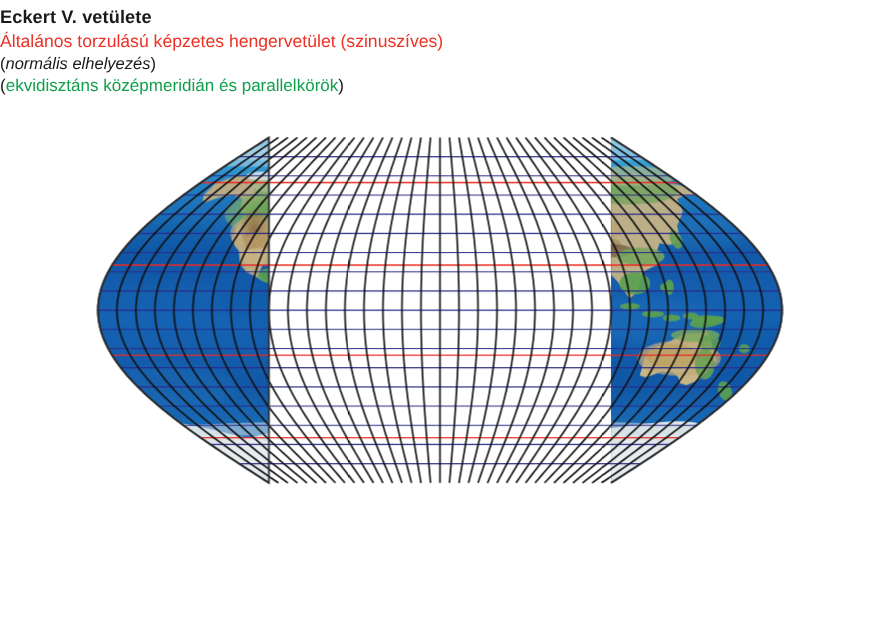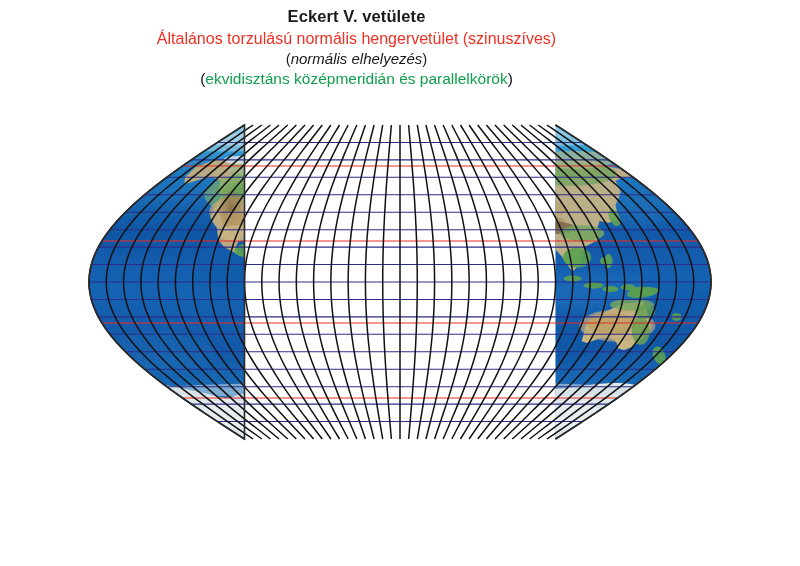--- a/index.html
+++ b/index.html
@@ -2,21 +2,21 @@
 <html><head>
 <meta charset="utf-8">
 <style>
   html,body{margin:0;padding:0;}
   body{
     width:800px;height:566px;background:#ffffff;
     font-family:"Liberation Sans", sans-serif;
     overflow:hidden;position:relative;
   }
   #titleblock{
-    position:absolute;left:0;top:6px;width:713px;text-align:center;
+    position:absolute;left:0;top:6px;width:713px;text-align:left;
     line-height:1.32;
   }
   .t-line{display:block;white-space:nowrap;}
   #title-main{font-size:16.5px;font-weight:bold;color:#1a1a1a;letter-spacing:.1px;}
   #title-sub1{font-size:16px;color:#ee3124;}
   #title-sub2{font-size:15.5px;color:#111111;}
   #title-sub2 .grn{color:#10a04d;}
   #title-sub3{font-size:15px;color:#1a1a1a;}
   #title-sub3 .ital{font-style:italic;}
 
@@ -27,21 +27,21 @@
   .seaGridPar{stroke:#2c2c8a;stroke-width:1.05;fill:none;}
   .seaGridMer{stroke:#111111;stroke-width:1.5;fill:none;}
   .specialPar{stroke:#ee2a22;stroke-width:1.2;fill:none;}
   .mapOutline{stroke:#2b2b2b;stroke-width:1.6;fill:none;}
 </style>
 </head>
 <body>
 
 <div id="titleblock">
   <span class="t-line" id="title-main">Eckert V. vetülete</span>
-  <span class="t-line" id="title-sub1">Általános torzulású normális hengervetület (szinuszíves)</span>
+  <span class="t-line" id="title-sub1">Általános torzulású képzetes hengervetület (szinuszíves)</span>
   <span class="t-line" id="title-sub3"><span>(</span><span class="ital">normális elhelyezés</span><span>)</span></span>
   <span class="t-line" id="title-sub2"><span>(</span><span class="grn">ekvidisztáns középmeridián és parallelkörök</span><span>)</span></span>
 </div>
 
 <div id="mapwrap">
   <svg id="mapsvg" viewBox="0 0 640 330">
     <defs>
       <clipPath id="mapclip">
           <path id="clipPath1" d="M475.50 7.00 L479.57 9.62 L483.64 12.23 L487.70 14.85 L491.75 17.47 L495.80 20.08 L499.83 22.70 L503.84 25.32 L507.83 27.93 L511.80 30.55 L515.75 33.17 L519.66 35.78 L523.55 38.40 L527.41 41.02 L531.23 43.63 L535.01 46.25 L538.75 48.87 L542.44 51.48 L546.10 54.10 L549.70 56.72 L553.25 59.33 L556.75 61.95 L560.19 64.57 L563.58 67.18 L566.90 69.80 L570.16 72.42 L573.36 75.03 L576.49 77.65 L579.55 80.27 L582.54 82.88 L585.46 85.50 L588.30 88.12 L591.06 90.73 L593.74 93.35 L596.35 95.97 L598.87 98.58 L601.30 101.20 L603.65 103.82 L605.91 106.43 L608.09 109.05 L610.17 111.67 L612.16 114.28 L614.05 116.90 L615.85 119.52 L617.56 122.13 L619.16 124.75 L620.67 127.37 L622.08 129.98 L623.39 132.60 L624.60 135.22 L625.70 137.83 L626.70 140.45 L627.60 143.07 L628.40 145.68 L629.09 148.30 L629.67 150.92 L630.15 153.53 L630.52 156.15 L630.79 158.77 L630.95 161.38 L631.00 164.00 L630.95 166.62 L630.79 169.23 L630.52 171.85 L630.15 174.47 L629.67 177.08 L629.09 179.70 L628.40 182.32 L627.60 184.93 L626.70 187.55 L625.70 190.17 L624.60 192.78 L623.39 195.40 L622.08 198.02 L620.67 200.63 L619.16 203.25 L617.56 205.87 L615.85 208.48 L614.05 211.10 L612.16 213.72 L610.17 216.33 L608.09 218.95 L605.91 221.57 L603.65 224.18 L601.30 226.80 L598.87 229.42 L596.35 232.03 L593.74 234.65 L591.06 237.27 L588.30 239.88 L585.46 242.50 L582.54 245.12 L579.55 247.73 L576.49 250.35 L573.36 252.97 L570.16 255.58 L566.90 258.20 L563.58 260.82 L560.19 263.43 L556.75 266.05 L553.25 268.67 L549.70 271.28 L546.10 273.90 L542.44 276.52 L538.75 279.13 L535.01 281.75 L531.23 284.37 L527.41 286.98 L523.55 289.60 L519.66 292.22 L515.75 294.83 L511.80 297.45 L507.83 300.07 L503.84 302.68 L499.83 305.30 L495.80 307.92 L491.75 310.53 L487.70 313.15 L483.64 315.77 L479.57 318.38 L475.50 321.00 M164.50 321.00 L160.43 318.38 L156.36 315.77 L152.30 313.15 L148.25 310.53 L144.20 307.92 L140.17 305.30 L136.16 302.68 L132.17 300.07 L128.20 297.45 L124.25 294.83 L120.34 292.22 L116.45 289.60 L112.59 286.98 L108.77 284.37 L104.99 281.75 L101.25 279.13 L97.56 276.52 L93.90 273.90 L90.30 271.28 L86.75 268.67 L83.25 266.05 L79.81 263.43 L76.42 260.82 L73.10 258.20 L69.84 255.58 L66.64 252.97 L63.51 250.35 L60.45 247.73 L57.46 245.12 L54.54 242.50 L51.70 239.88 L48.94 237.27 L46.26 234.65 L43.65 232.03 L41.13 229.42 L38.70 226.80 L36.35 224.18 L34.09 221.57 L31.91 218.95 L29.83 216.33 L27.84 213.72 L25.95 211.10 L24.15 208.48 L22.44 205.87 L20.84 203.25 L19.33 200.63 L17.92 198.02 L16.61 195.40 L15.40 192.78 L14.30 190.17 L13.30 187.55 L12.40 184.93 L11.60 182.32 L10.91 179.70 L10.33 177.08 L9.85 174.47 L9.48 171.85 L9.21 169.23 L9.05 166.62 L9.00 164.00 L9.05 161.38 L9.21 158.77 L9.48 156.15 L9.85 153.53 L10.33 150.92 L10.91 148.30 L11.60 145.68 L12.40 143.07 L13.30 140.45 L14.30 137.83 L15.40 135.22 L16.61 132.60 L17.92 129.98 L19.33 127.37 L20.84 124.75 L22.44 122.13 L24.15 119.52 L25.95 116.90 L27.84 114.28 L29.83 111.67 L31.91 109.05 L34.09 106.43 L36.35 103.82 L38.70 101.20 L41.13 98.58 L43.65 95.97 L46.26 93.35 L48.94 90.73 L51.70 88.12 L54.54 85.50 L57.46 82.88 L60.45 80.27 L63.51 77.65 L66.64 75.03 L69.84 72.42 L73.10 69.80 L76.42 67.18 L79.81 64.57 L83.25 61.95 L86.75 59.33 L90.30 56.72 L93.90 54.10 L97.56 51.48 L101.25 48.87 L104.99 46.25 L108.77 43.63 L112.59 41.02 L116.45 38.40 L120.34 35.78 L124.25 33.17 L128.20 30.55 L132.17 27.93 L136.16 25.32 L140.17 22.70 L144.20 20.08 L148.25 17.47 L152.30 14.85 L156.36 12.23 L160.43 9.62 L164.50 7.00 Z"></path>
         </clipPath>

